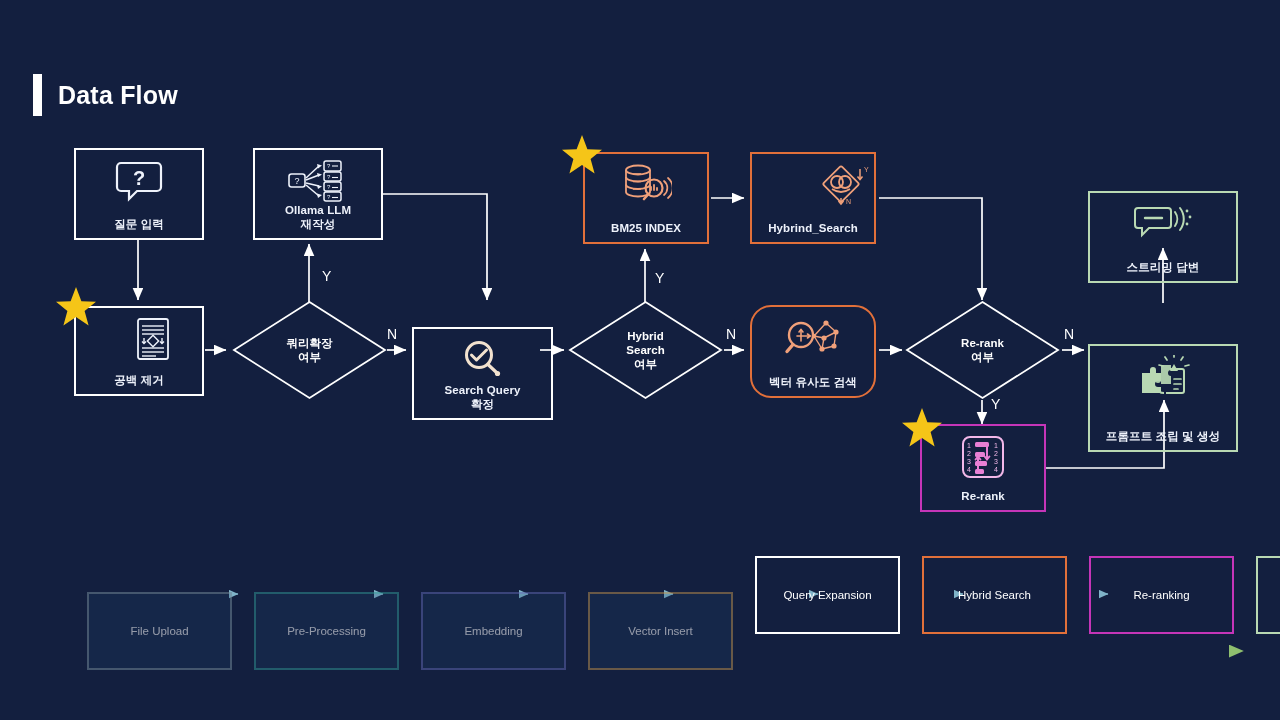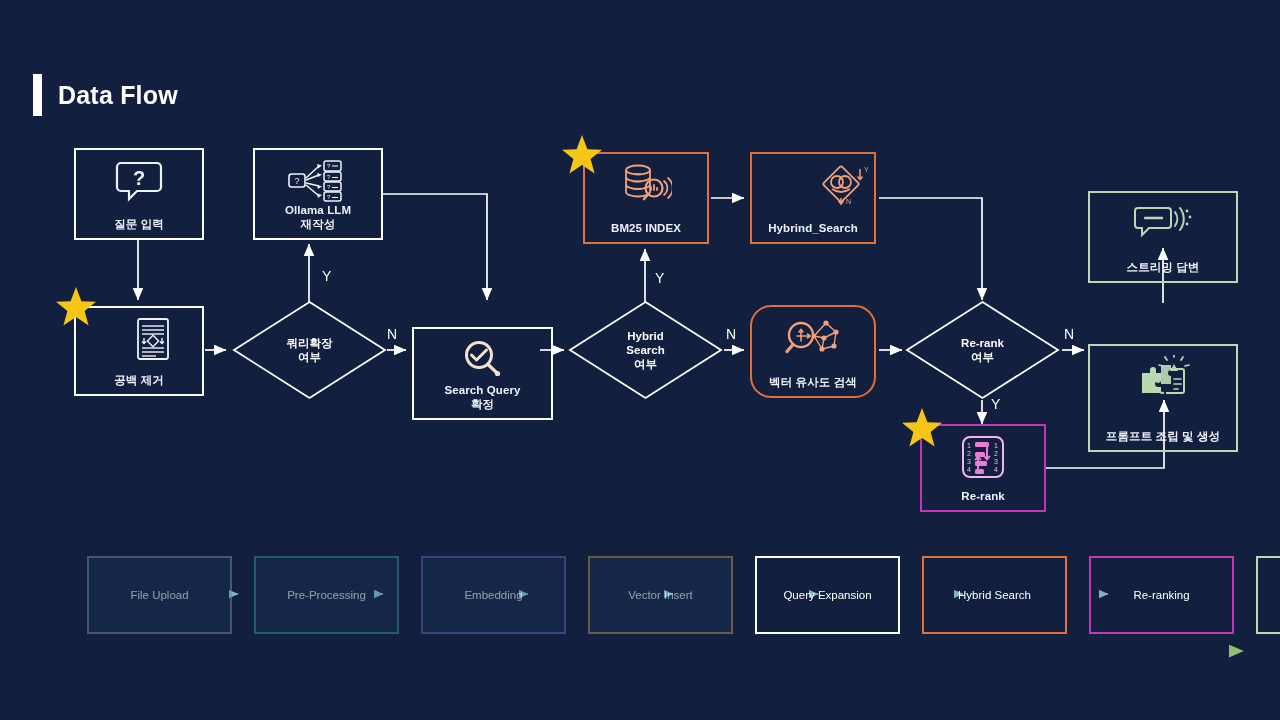--- a/index.html
+++ b/index.html
@@ -38,21 +38,21 @@
   .yn{position:absolute;font-size:14px;color:#ffffff;font-weight:normal;}
 
   
   .star{position:absolute;width:44px;height:44px;}
 
   
   .legend{position:absolute;left:87px;top:556px;display:flex;}
   .lgbox{box-sizing:border-box;width:145px;height:78px;border:2px solid #ffffff;
          display:flex;align-items:center;justify-content:center;text-align:center;
          font-size:11.5px;line-height:14px;color:#ffffff;position:relative;}
-  .lgbox.dim{opacity:.55;background:rgba(30,70,110,.42);}
+  .lgbox.dim{opacity:.55;background:rgba(30,70,110,.42);margin-top:36px;}
   .lgsep{width:22px;height:78px;display:flex;align-items:center;justify-content:center;}
 </style>
 </head>
 <body>
 
 <div id="stage">
 
   <div class="title-wrap">
     <div class="title-bar"></div>
     <div class="title-text">Data Flow</div>

